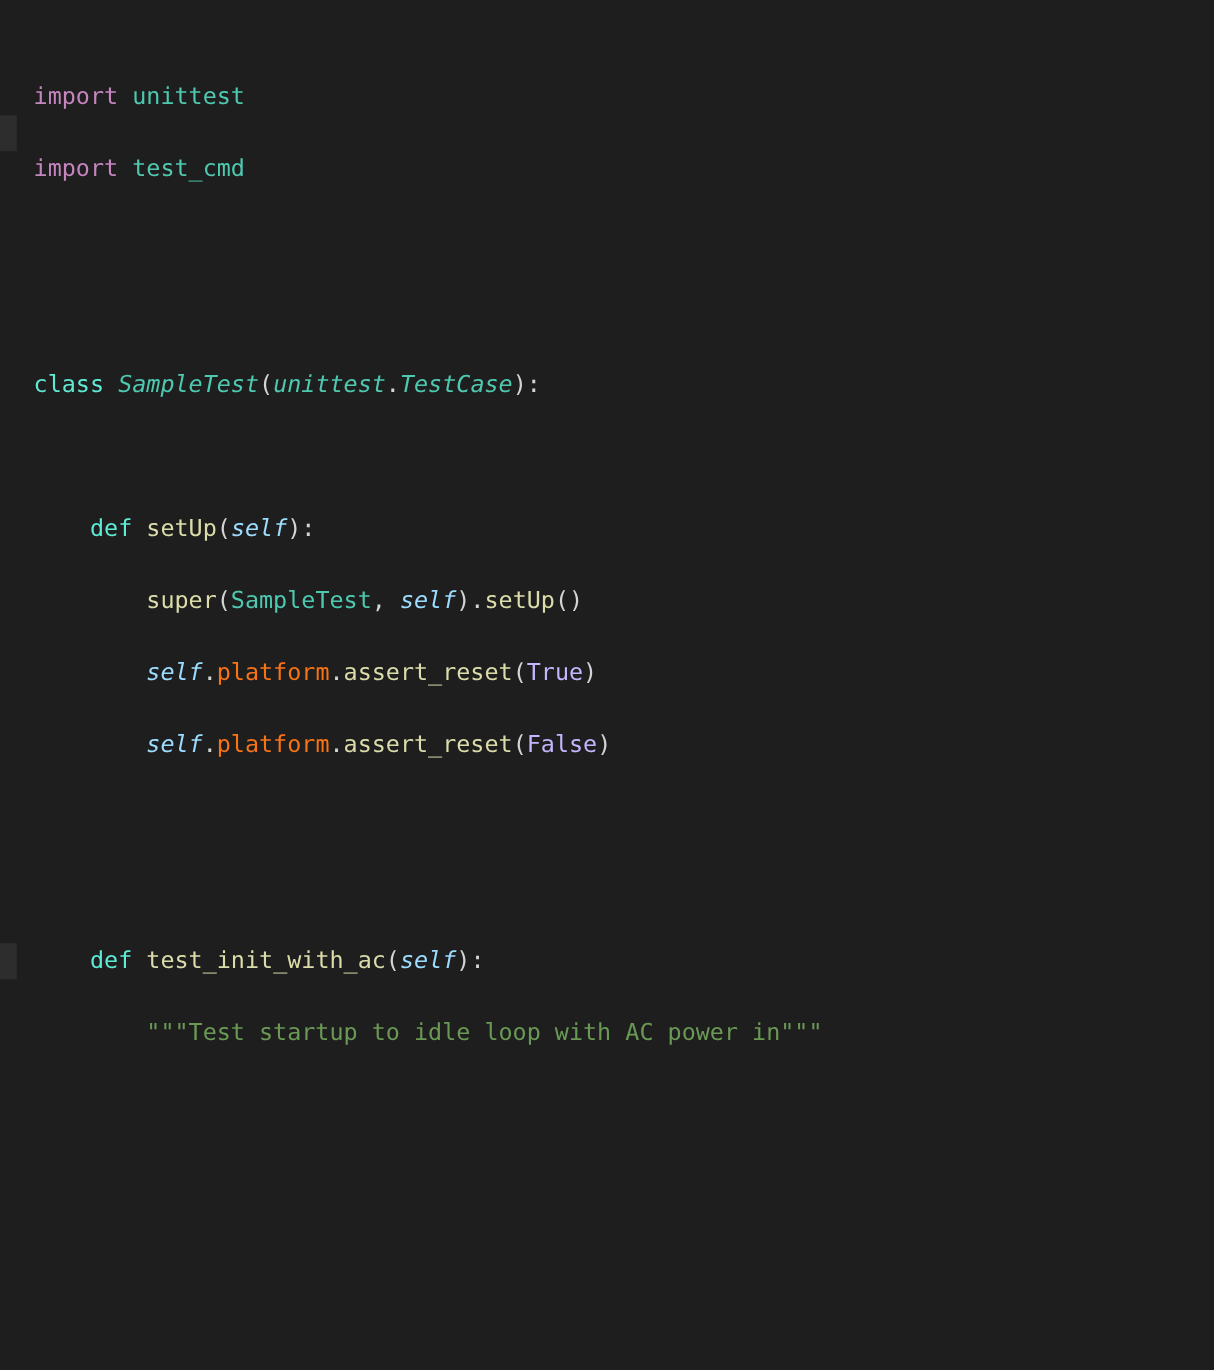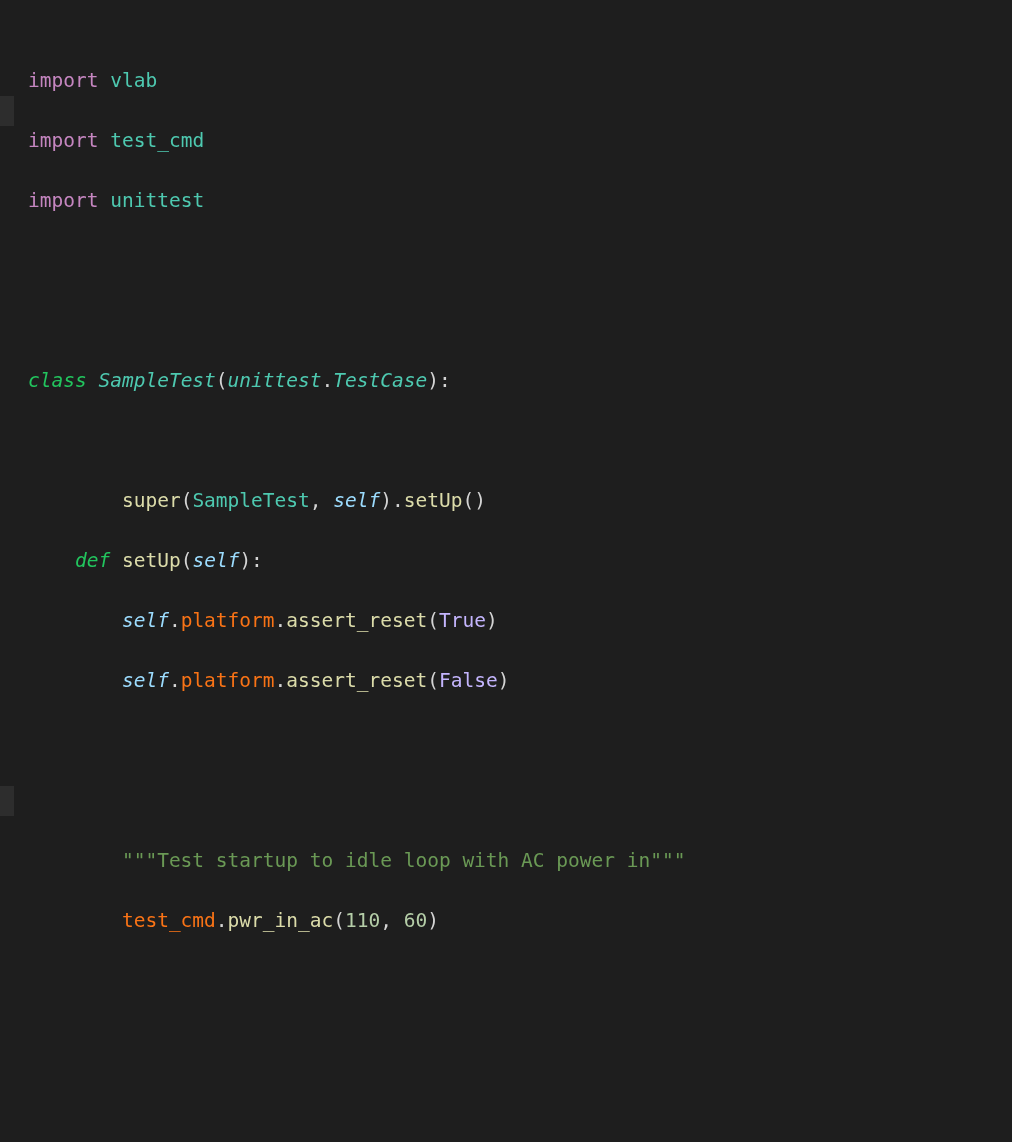--- a/index.html
+++ b/index.html
@@ -12,55 +12,54 @@
     padding:6px 0 0 28px;
     white-space:pre;
     position:relative;
   }
   .gutter{
     position:absolute;left:0;top:6px;width:14px;height:100%;
   }
   .gutter-mark{position:absolute;left:0;width:14px;height:30px;background:#2d2d2d}
   .row{height:30px}
   .kw-pink{color:#c586c0}        
-  .kw-blue{color:#22c55e;font-style:italic}  
+  .kw-blue{color:#5eead4;}  
   .type{color:#4ec9b0}           
   .type-i{color:#4ec9b0;font-style:italic}  
   .fn{color:#dcdcaa}             
   .self{color:#9cdcfe;font-style:italic}
   .attr{color:#f97316}
   .num{color:#b5cea8}
   .const{color:#c4b5fd}
   .comment{color:#6a9955}
   .punct{color:#d4d4d4}
   .param{color:#9cdcfe;font-style:italic}
 </style>
 </head>
 <body>
 
 <div class="editor">
 <div class="gutter">
   <div class="gutter-mark" style="top:90px"></div>
   <div class="gutter-mark" style="top:780px"></div>
 </div>
-<div class="row"><span class="kw-pink">import</span> <span class="type">vlab</span></div>
+<div class="row"><span class="kw-pink">import</span> <span class="type">unittest</span></div>
 <div class="row"><span class="kw-pink">import</span> <span class="type">test_cmd</span></div>
-<div class="row"><span class="kw-pink">import</span> <span class="type">unittest</span></div>
 <div class="row"></div>
 <div class="row"></div>
 <div class="row"><span class="kw-blue">class</span> <span class="type-i">SampleTest</span><span class="punct">(</span><span class="type-i">unittest</span><span class="punct">.</span><span class="type-i">TestCase</span><span class="punct">):</span></div>
 <div class="row"></div>
+<div class="row">    <span class="kw-blue">def</span> <span class="fn">setUp</span><span class="punct">(</span><span class="param">self</span><span class="punct">):</span></div>
 <div class="row">        <span class="fn">super</span><span class="punct">(</span><span class="type">SampleTest</span><span class="punct">, </span><span class="self">self</span><span class="punct">).</span><span class="fn">setUp</span><span class="punct">()</span></div>
-<div class="row">    <span class="kw-blue">def</span> <span class="fn">setUp</span><span class="punct">(</span><span class="param">self</span><span class="punct">):</span></div>
 <div class="row">        <span class="self">self</span><span class="punct">.</span><span class="attr">platform</span><span class="punct">.</span><span class="fn">assert_reset</span><span class="punct">(</span><span class="const">True</span><span class="punct">)</span></div>
 <div class="row">        <span class="self">self</span><span class="punct">.</span><span class="attr">platform</span><span class="punct">.</span><span class="fn">assert_reset</span><span class="punct">(</span><span class="const">False</span><span class="punct">)</span></div>
 <div class="row"></div>
 <div class="row"></div>
+<div class="row">    <span class="kw-blue">def</span> <span class="fn">test_init_with_ac</span><span class="punct">(</span><span class="param">self</span><span class="punct">):</span></div>
 <div class="row">        <span class="comment">"""Test startup to idle loop with AC power in"""</span></div>
-<div class="row">        <span class="attr">test_cmd</span><span class="punct">.</span><span class="fn">pwr_in_ac</span><span class="punct">(</span><span class="num">110</span><span class="punct">, </span><span class="num">60</span><span class="punct">)</span></div>
 
 
 
 
 
 
 
 
 
 

